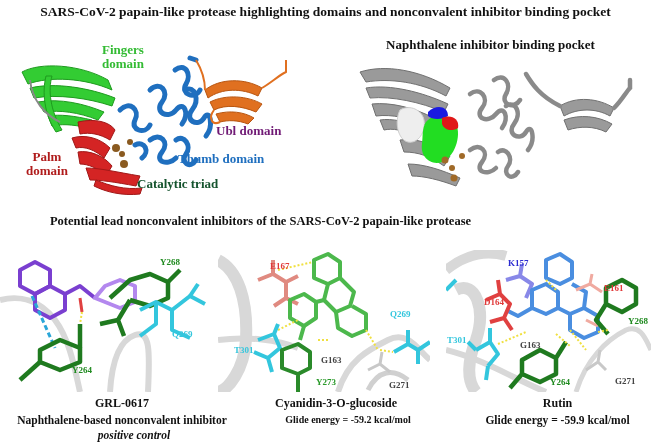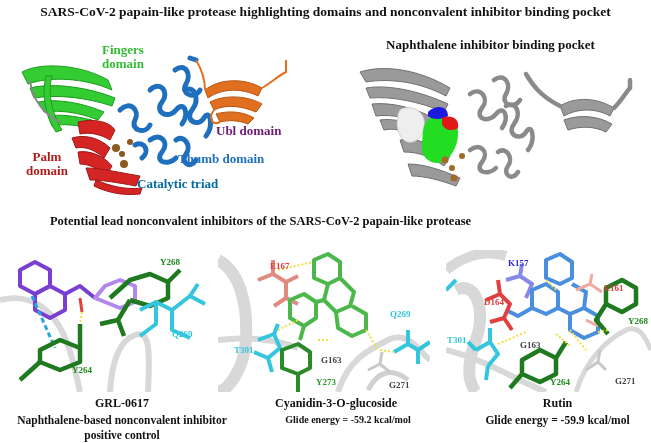--- a/index.html
+++ b/index.html
@@ -68,21 +68,21 @@
 <div class="lbl" style="left:102px; top:43px; font-size:13px; color:#33bb33; text-align:center;">
   <div>Fingers</div>
   <div>domain</div>
 </div>
 <div class="lbl" style="left:26px; top:150px; font-size:13px; color:#b01c1c; text-align:center;">
   <div>Palm</div>
   <div>domain</div>
 </div>
 <div class="lbl" style="left:178px; top:152px; font-size:13px; color:#1f6fbf;">Thumb domain</div>
 <div class="lbl" style="left:216px; top:124px; font-size:13px; color:#701a75;">Ubl domain</div>
-<div class="lbl" style="left:137px; top:177px; font-size:13px; color:#0369a1;">Catalytic triad</div>
+<div class="lbl" style="left:137px; top:177px; font-size:13px; color:#14532d;">Catalytic triad</div>
 
 <div class="title" style="left:330px; width:321px; top:37px; font-size:13px;">Naphthalene inhibitor binding pocket</div>
 <div class="panel" style="left:330px; top:60px; width:321px; height:140px;">
   <svg width="321" height="140" viewBox="0 0 321 140">
     <g fill="#9a9a9a" stroke="#707070" stroke-width="1">
       <path d="M30,12 C55,4 90,10 120,28 L116,36 C90,22 60,18 36,22 Z"></path>
       <path d="M36,28 C60,24 92,32 118,44 L114,52 C90,42 62,36 40,38 Z"></path>
       <path d="M42,44 C62,42 84,48 104,58 L98,66 C80,58 62,54 46,56 Z"></path>
       <path d="M50,60 C62,58 78,62 90,68 L86,76 C74,70 62,68 54,70 Z"></path>
       <path d="M70,80 C88,78 104,84 120,96 L114,106 C100,96 88,92 74,92 Z"></path>
@@ -143,21 +143,21 @@
       <path d="M190,56 L198,44"></path>
     </g>
   </svg>
 </div>
 <div class="res" style="left:160px; top:257px; color:#1f8a1f;">Y268</div>
 <div class="res" style="left:172px; top:329px; color:#33c6dd;">Q269</div>
 <div class="res" style="left:72px; top:365px; color:#1f8a1f;">Y264</div>
 
 <div class="cap" style="left:0; width:220px; top:396px;">GRL-0617</div>
 <div class="cap" style="left:0; width:220px; top:414px; font-size:11.5px;">Naphthalene-based nonconvalent inhibitor</div>
-<div class="cap" style="left:0; width:220px; top:429px; font-size:11.5px;">positive control</div>
+<div class="cap" style="left:12px; width:220px; top:429px; font-size:11.5px;font-style:italic;">positive control</div>
 
 <div class="panel" style="left:218px; top:240px; width:212px; height:152px;">
   <svg width="212" height="152" viewBox="0 0 212 152">
     <path d="M0,20 C20,30 30,60 28,100 C26,130 10,150 0,152" stroke="#d8d8d8" stroke-width="12" fill="none"></path>
     <path d="M0,100 C30,96 60,100 80,108" stroke="#d8d8d8" stroke-width="6" fill="none"></path>
     <path d="M120,152 C130,120 150,110 170,100 C190,90 200,110 212,120" stroke="#d8d8d8" stroke-width="6" fill="none"></path>
     <path d="M150,150 C160,130 175,128 190,140" stroke="#d0d0d0" stroke-width="5" fill="none"></path>
     <g stroke="#e08a80" stroke-width="4" fill="none" stroke-linejoin="round">
       <path d="M40,40 L55,34 L68,42 L80,36 M55,34 L55,20 M68,42 L68,58 L80,64 M68,58 L56,66"></path>
     </g>

